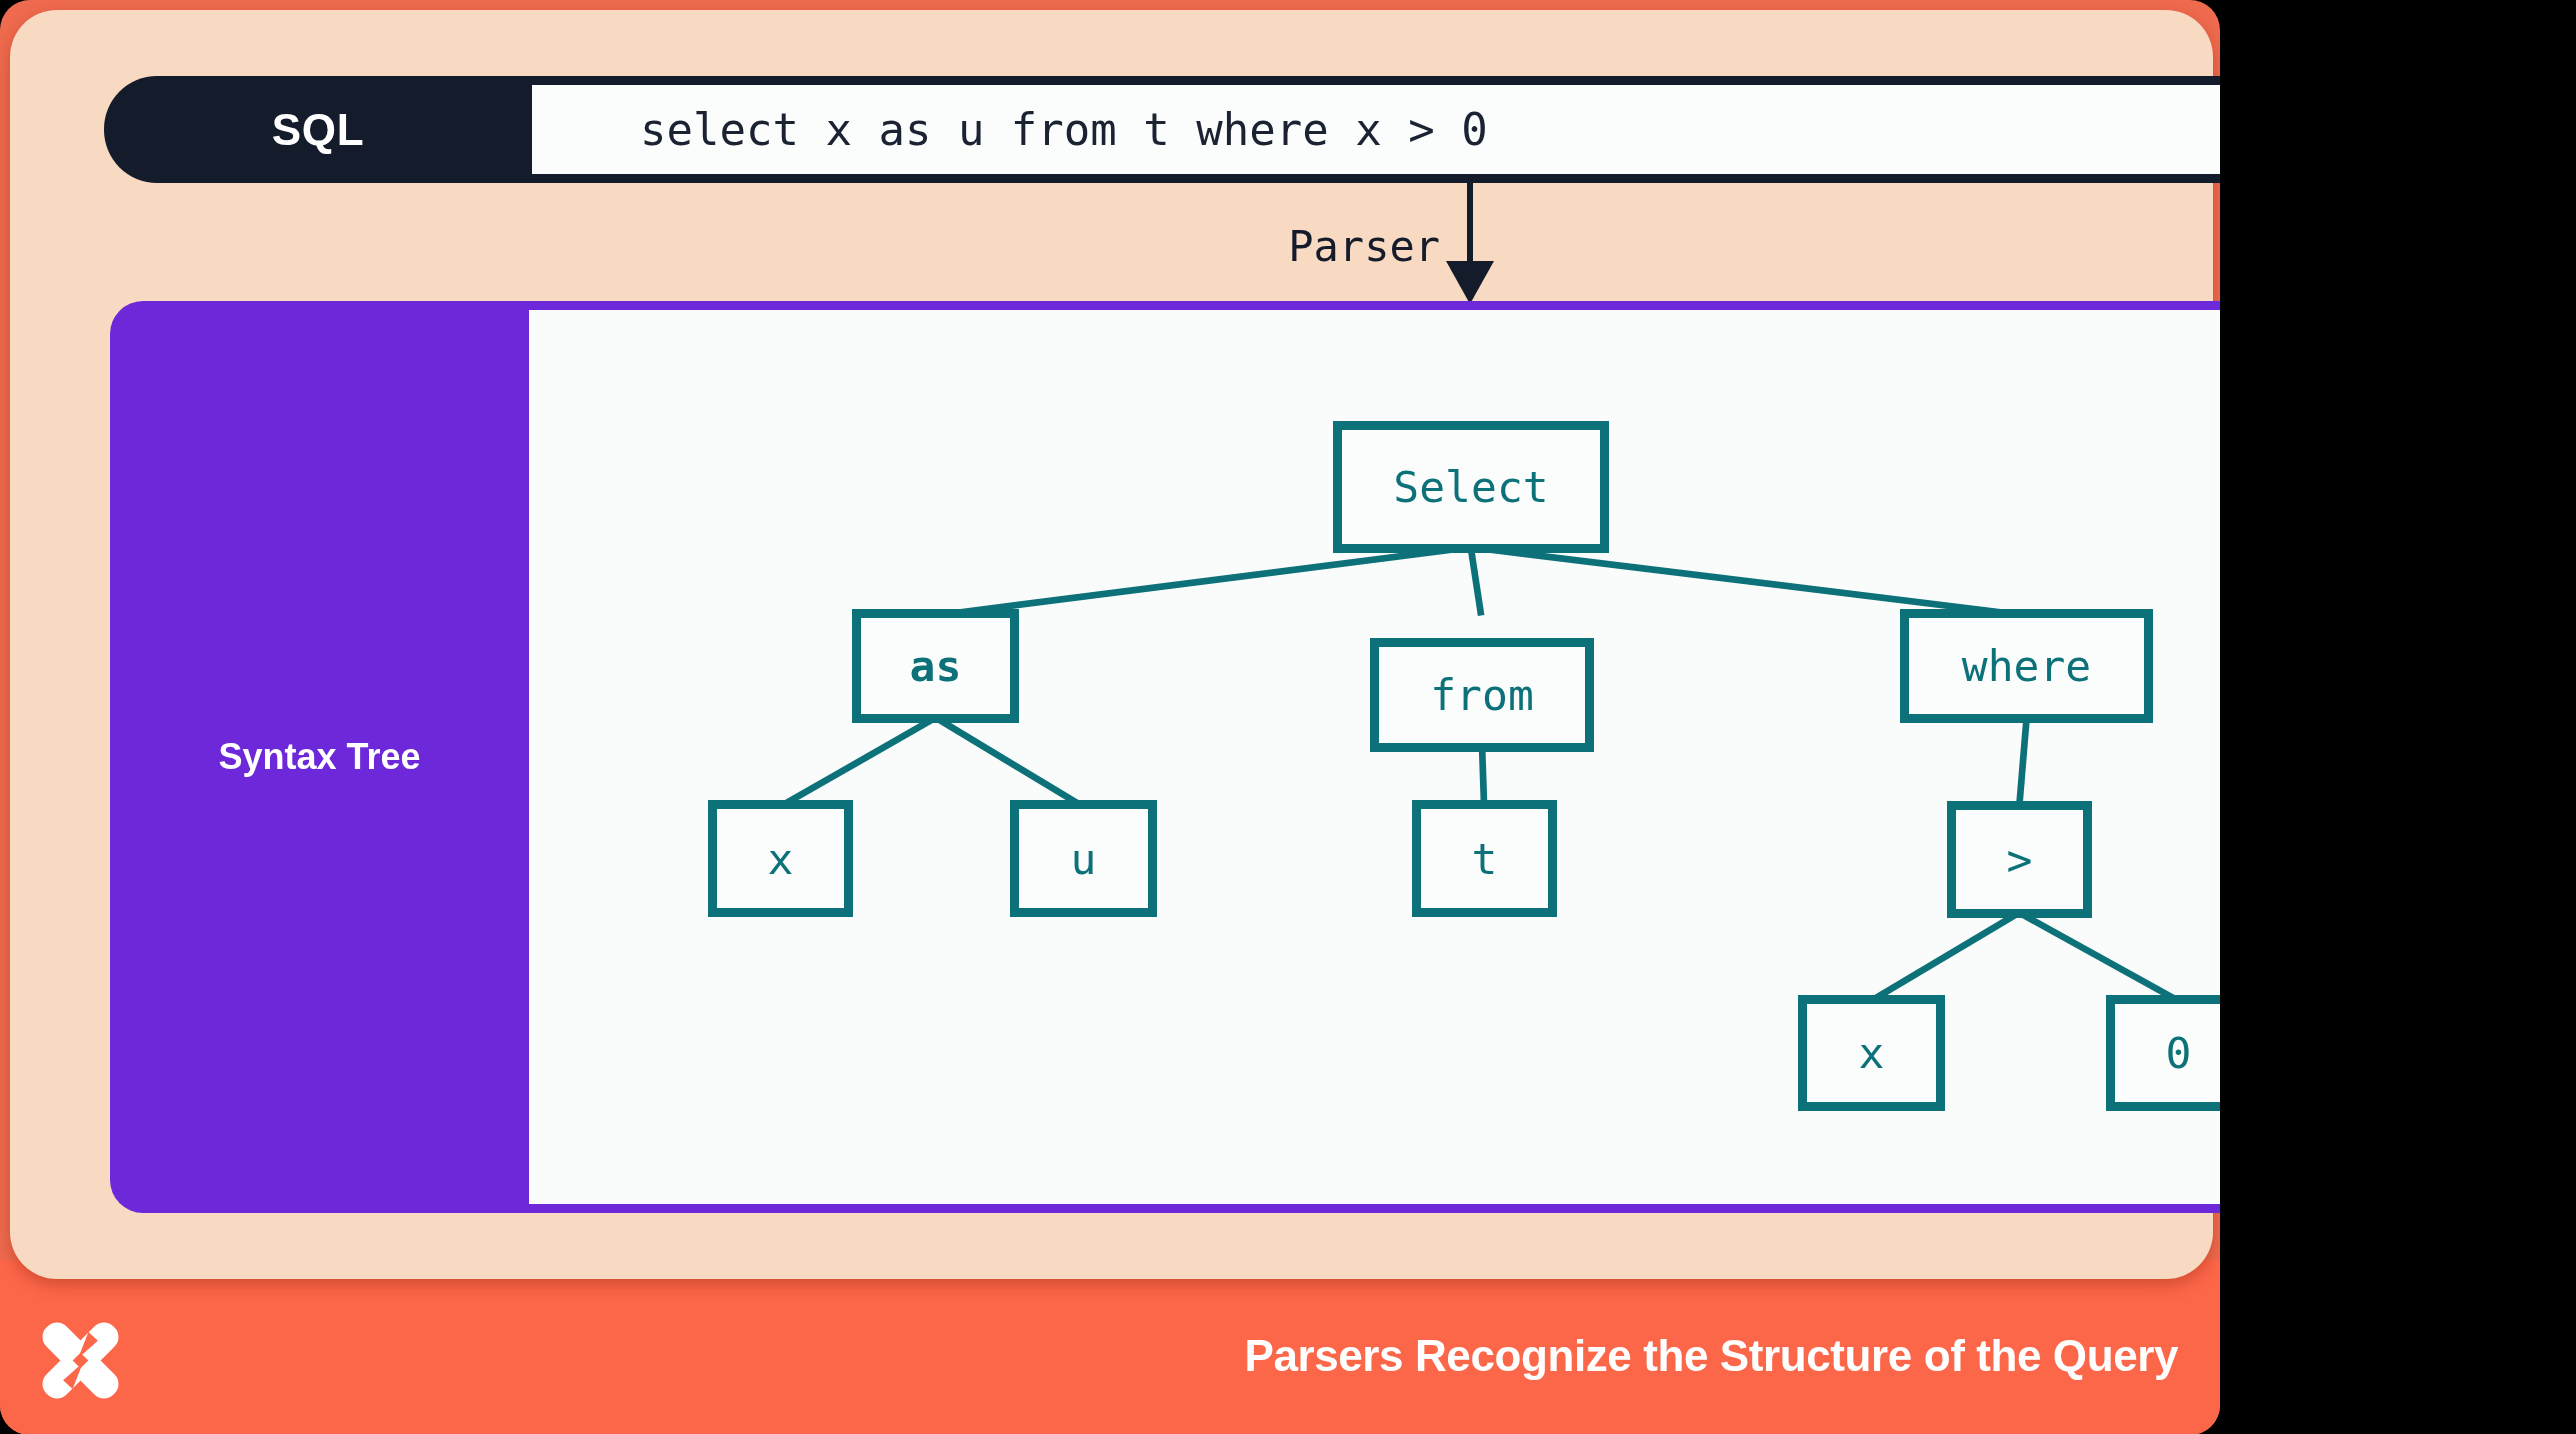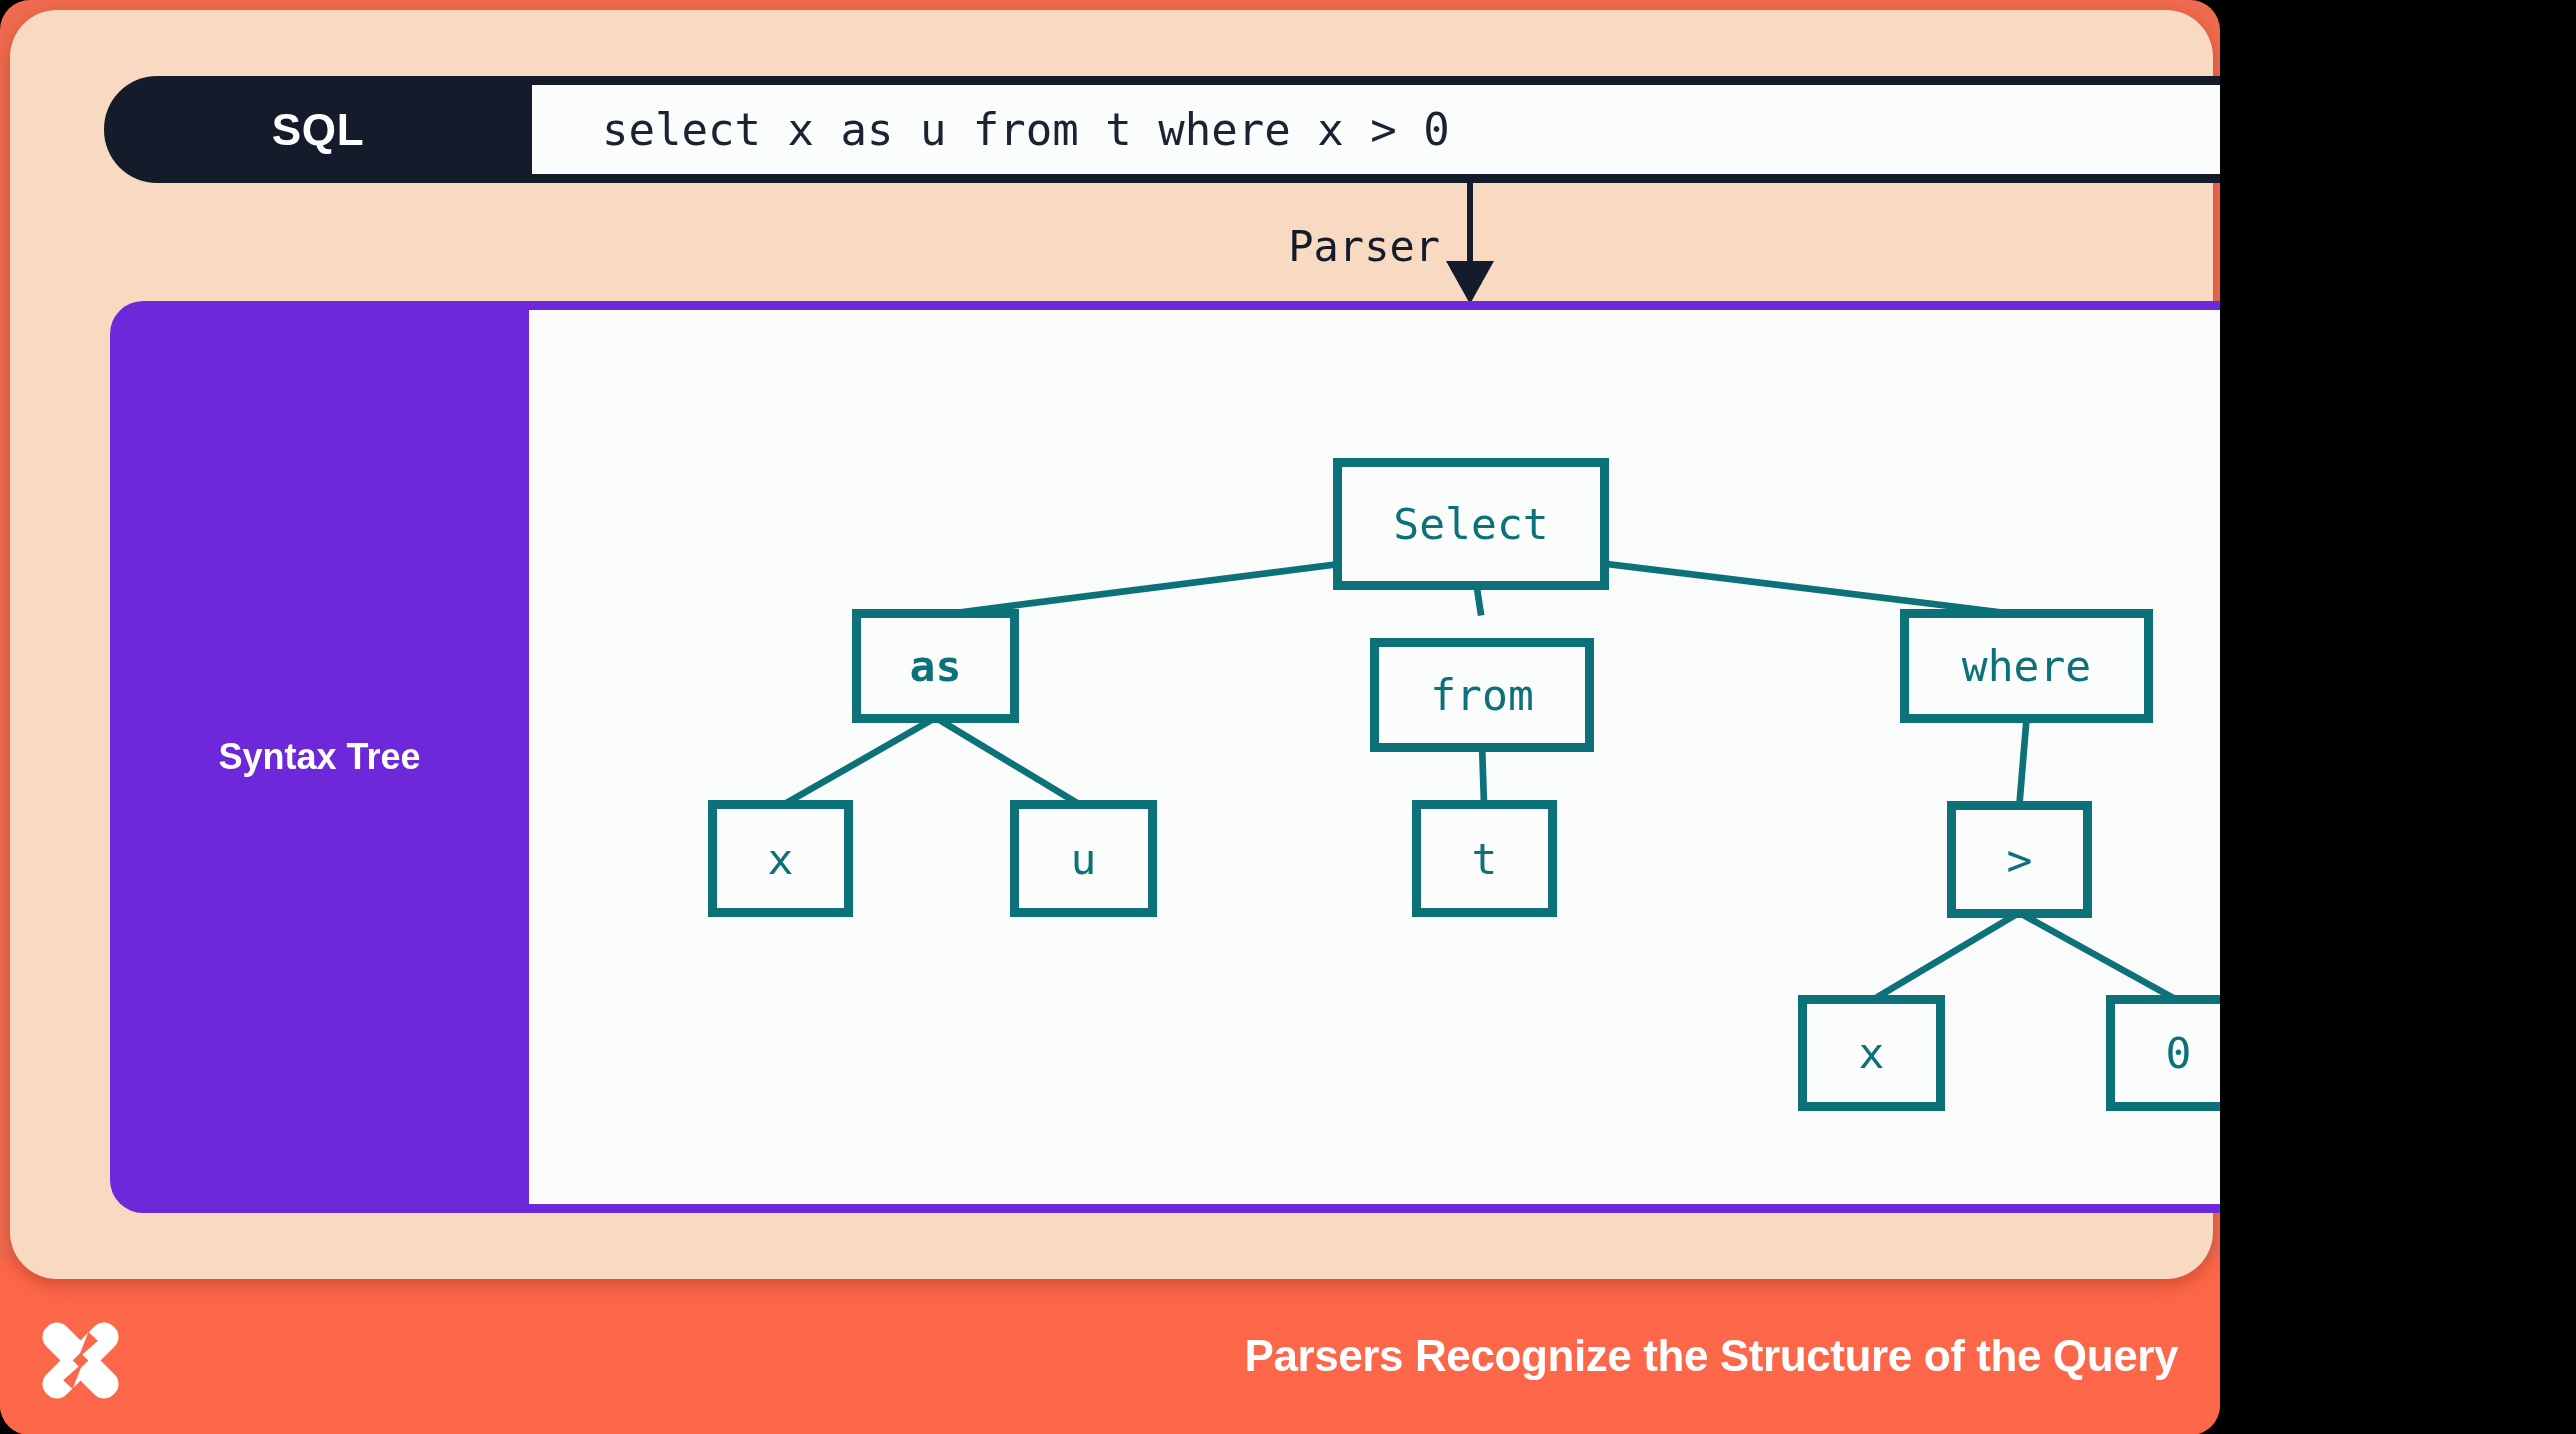--- a/index.html
+++ b/index.html
@@ -16,21 +16,21 @@
   }
   
   .sql-pill{position:absolute;left:104px;top:76px;width:2379px;height:107px;
     background:#141b2a;border-radius:53px;}
   .sql-pill-label{position:absolute;left:0;top:0;width:428px;height:100%;
     display:flex;align-items:center;justify-content:center;
     color:#fff;font-size:44px;font-weight:bold;letter-spacing:0.7px;}
   .sql-pill-query{position:absolute;left:428px;right:9px;top:9px;bottom:9px;
     background:#fbfcfc;border-radius:0 44px 44px 0;
     display:flex;align-items:center;}
-  .sql-query-text{padding-left:70px;color:#1b2333;font-size:44px;
+  .sql-query-text{padding-left:108px;color:#1b2333;font-size:44px;
     font-family:"DejaVu Sans Mono",monospace;white-space:pre;}
   
   .parser-line{position:absolute;left:1467px;top:183px;width:6px;height:84px;background:#141b2a;}
   .parser-head{position:absolute;left:1446px;top:261px;width:0;height:0;
     border-left:24px solid transparent;border-right:24px solid transparent;
     border-top:43px solid #141b2a;}
   .parser-label{position:absolute;left:1112px;top:222px;width:328px;text-align:right;
     color:#141b2a;font-size:42px;font-family:"DejaVu Sans Mono",monospace;}
   
   .tree-panel{position:absolute;left:110px;top:301px;width:2365px;height:912px;
@@ -80,21 +80,21 @@
       <line x1="1985" y1="738" x2="2735" y2="830" stroke="#0d7179" stroke-width="9"></line>
       <line x1="1263" y1="968" x2="1053" y2="1088" stroke="#0d7179" stroke-width="9"></line>
       <line x1="1263" y1="968" x2="1462" y2="1088" stroke="#0d7179" stroke-width="9"></line>
       <line x1="1999" y1="968" x2="2003" y2="1088" stroke="#0d7179" stroke-width="9"></line>
       <line x1="2735" y1="968" x2="2725" y2="1089" stroke="#0d7179" stroke-width="9"></line>
       <line x1="2725" y1="1231" x2="2525" y2="1350" stroke="#0d7179" stroke-width="9"></line>
       <line x1="2725" y1="1231" x2="2940" y2="1350" stroke="#0d7179" stroke-width="9"></line>
     </svg>
 
   <div id="tree-nodes">
-      <div class="tree-node" style="left: 1333px; top: 421px; width: 276px; height: 132px; margin-top: 37px;">Select</div>
+      <div class="tree-node" style="left: 1333px; top: 421px; width: 276px; height: 132px;">Select</div>
       <div class="tree-node" style="left: 852px; top: 609px; width: 167px; height: 114px; font-weight: bold;">as</div>
       <div class="tree-node" style="left: 1370px; top: 638px; width: 224px; height: 114px;">from</div>
       <div class="tree-node" style="left: 1900px; top: 609px; width: 253px; height: 114px;">where</div>
       <div class="tree-node" style="left: 708px; top: 800px; width: 145px; height: 117px;">x</div>
       <div class="tree-node" style="left: 1010px; top: 800px; width: 147px; height: 117px;">u</div>
       <div class="tree-node" style="left: 1412px; top: 800px; width: 145px; height: 117px;">t</div>
       <div class="tree-node" style="left: 1947px; top: 801px; width: 145px; height: 117px;">&gt;</div>
       <div class="tree-node" style="left: 1798px; top: 995px; width: 147px; height: 116px;">x</div>
       <div class="tree-node" style="left: 2106px; top: 995px; width: 145px; height: 116px;">0</div>
     </div>

